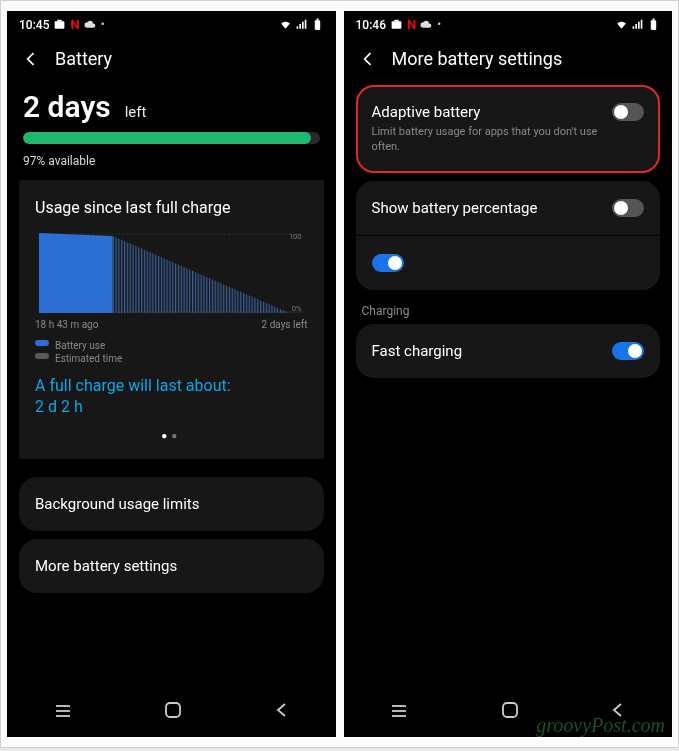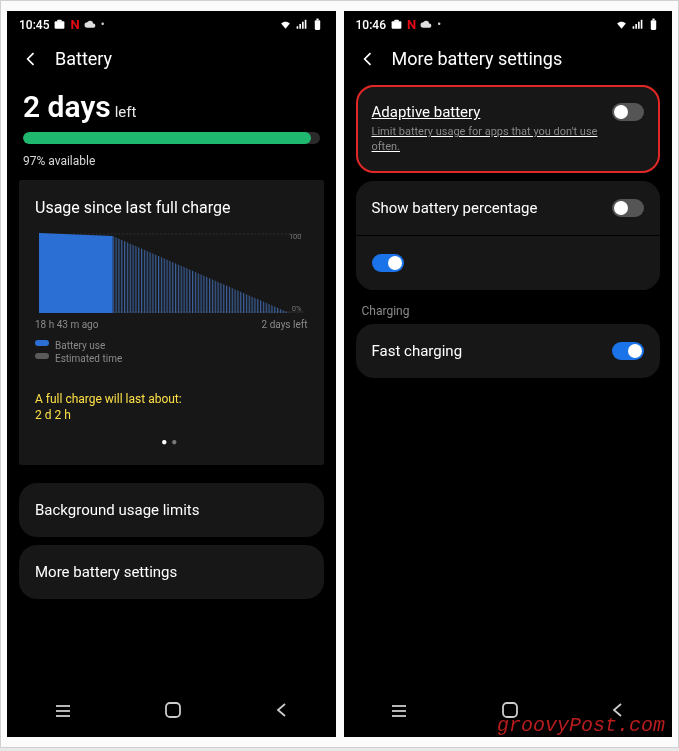--- a/index.html
+++ b/index.html
@@ -47,21 +47,21 @@
     align-items:center;
     gap:14px;
     padding: 14px 14px 10px 14px;
   }
   .back-icon { width:20px; height:20px; }
   .header-title { font-size: 18px; font-weight:400; }
   
   .content { padding: 0 12px; }
   .big-days {
     padding: 10px 4px 0 4px;
-    display:flex; align-items:baseline; gap:4px;
+    display:flex; align-items:baseline; gap:14px;
   }
   .big-days .num { font-size: 30px; font-weight:600; }
   .big-days .left { font-size: 15px; color:#e8e8e8; }
   .progress-wrap { padding: 8px 4px 6px 4px; }
   .progress {
     width:100%; height:12px; border-radius:6px;
     background:#2a2a2a; overflow:hidden;
   }
   .progress-fill {
     height:100%; background:#1eb86e; border-radius:6px;
@@ -83,21 +83,21 @@
   .chart-box svg { width:100%; height:100%; }
   .chart-labels {
     display:flex; justify-content:space-between;
     font-size:10px; color:#8a8a8a; margin-top:6px;
   }
   .legend { margin-top:10px; font-size:10px; color:#8a8a8a; }
   .legend-row { display:flex; align-items:flex-start; gap:6px; margin-bottom:2px;}
   .swatch { width:14px; height:6px; border-radius:3px; display:inline-block; }
   .swatch.blue { background:#2b6fd4; }
   .swatch.grey { background:#5a5a5a; }
-  .estimate { margin-top:28px; font-size:12px; color:#fde047; }
+  .estimate { margin-top:12px; font-size:16px; color:#0ea5e9; }
   .estimate .val { margin-top:2px; }
   .dots { text-align:center; margin-top:14px; color:#777; font-size:10px; letter-spacing:4px;}
   .dots .active{ color:#fff; }
   
   .settings-group { margin-top:18px; }
   .setting-row {
     background:#171717;
     border-radius:18px;
     padding:18px 16px;
     margin-bottom:8px;
@@ -120,42 +120,41 @@
   .toggle .knob {
     position:absolute; width:14px; height:14px; border-radius:50%;
     background:#fff; top:2px; left:2px;
   }
   .toggle.on { background:#1a73e8; }
   .toggle.on .knob { left:auto; right:2px; }
   .highlight {
     outline: 2px solid #e22727;
     outline-offset: -2px;
     border-radius:18px;
-    text-decoration:underline;
   }
   .section-label {
     font-size:12px; color:#8a8a8a;
     padding: 6px 6px 6px 6px;
   }
   
   .navbar {
     margin-top:auto;
     display:flex;
     justify-content:space-around;
     align-items:center;
     padding:16px 0 14px 0;
   }
   .navbtn { color:#ccc; }
   .watermark {
     position:absolute;
     right:14px; bottom:14px;
-    font-family: Liberation Mono, monospace;
+    font-family: Liberation Serif, serif;
     font-style:italic;
     font-size:20px;
-    color:#b91c1c;
+    color:#14532d;
     pointer-events:none;
   }
 </style>
 </head>
 <body>
 
 <div class="container">
 
   <div class="phone">
     <div class="statusbar">

